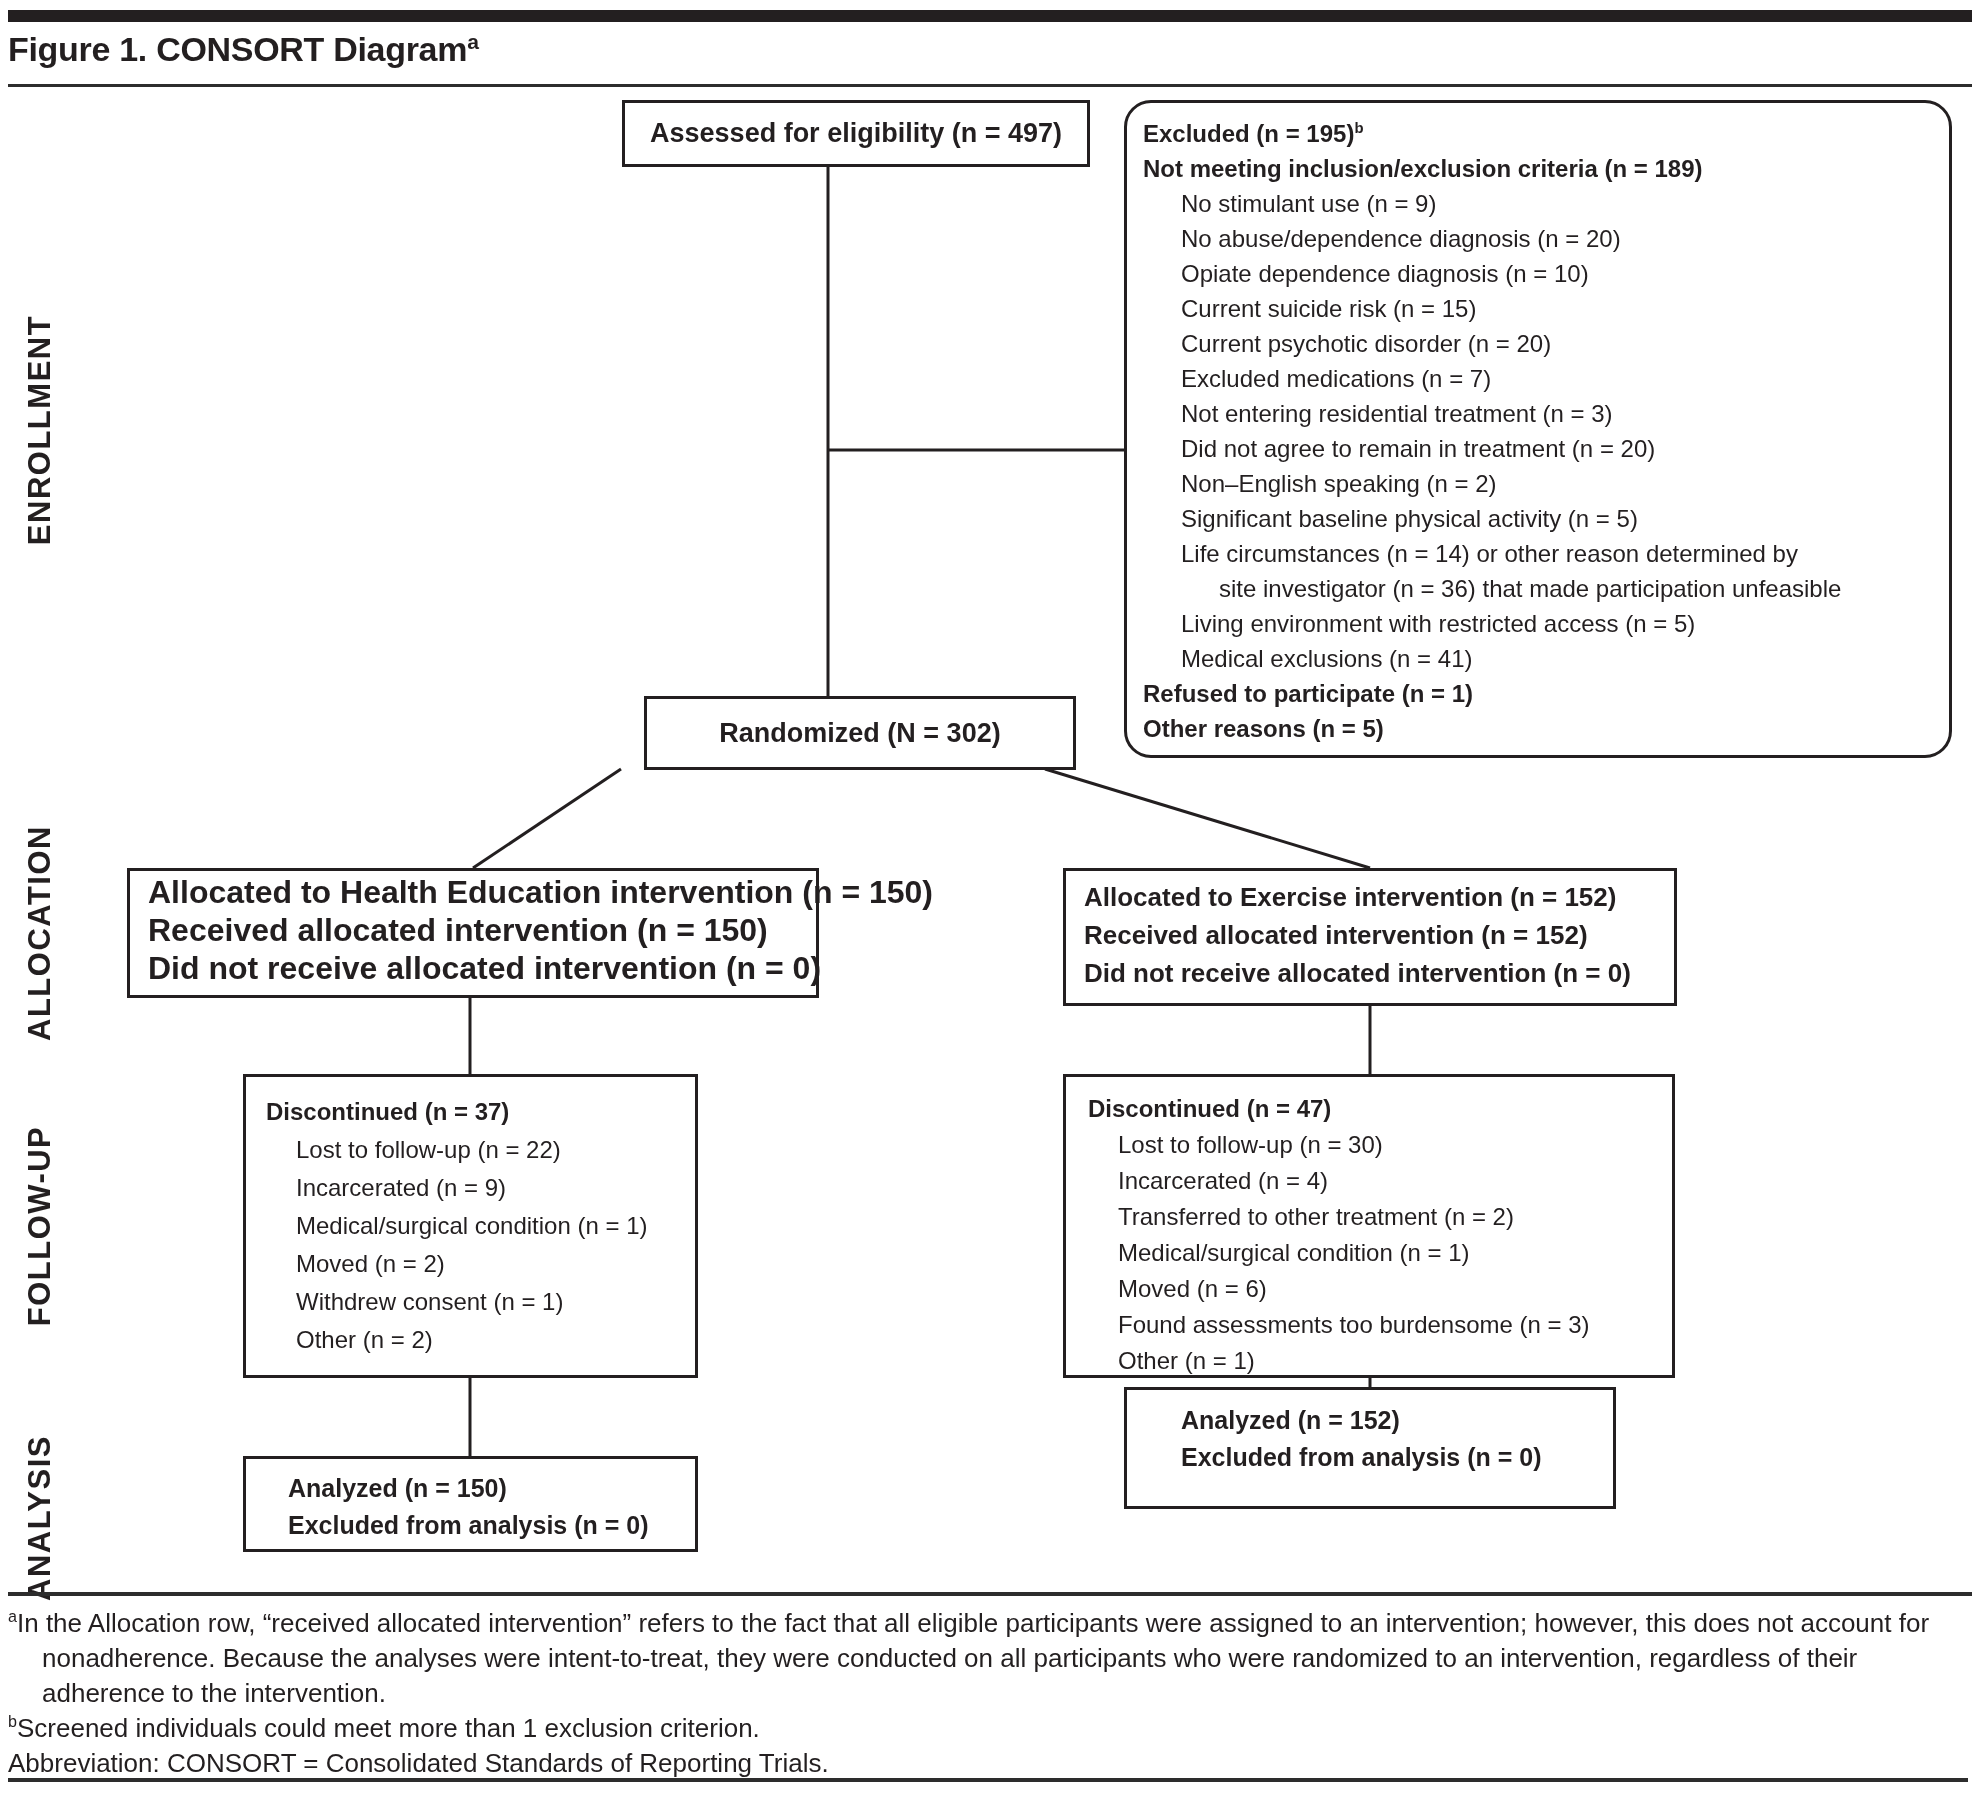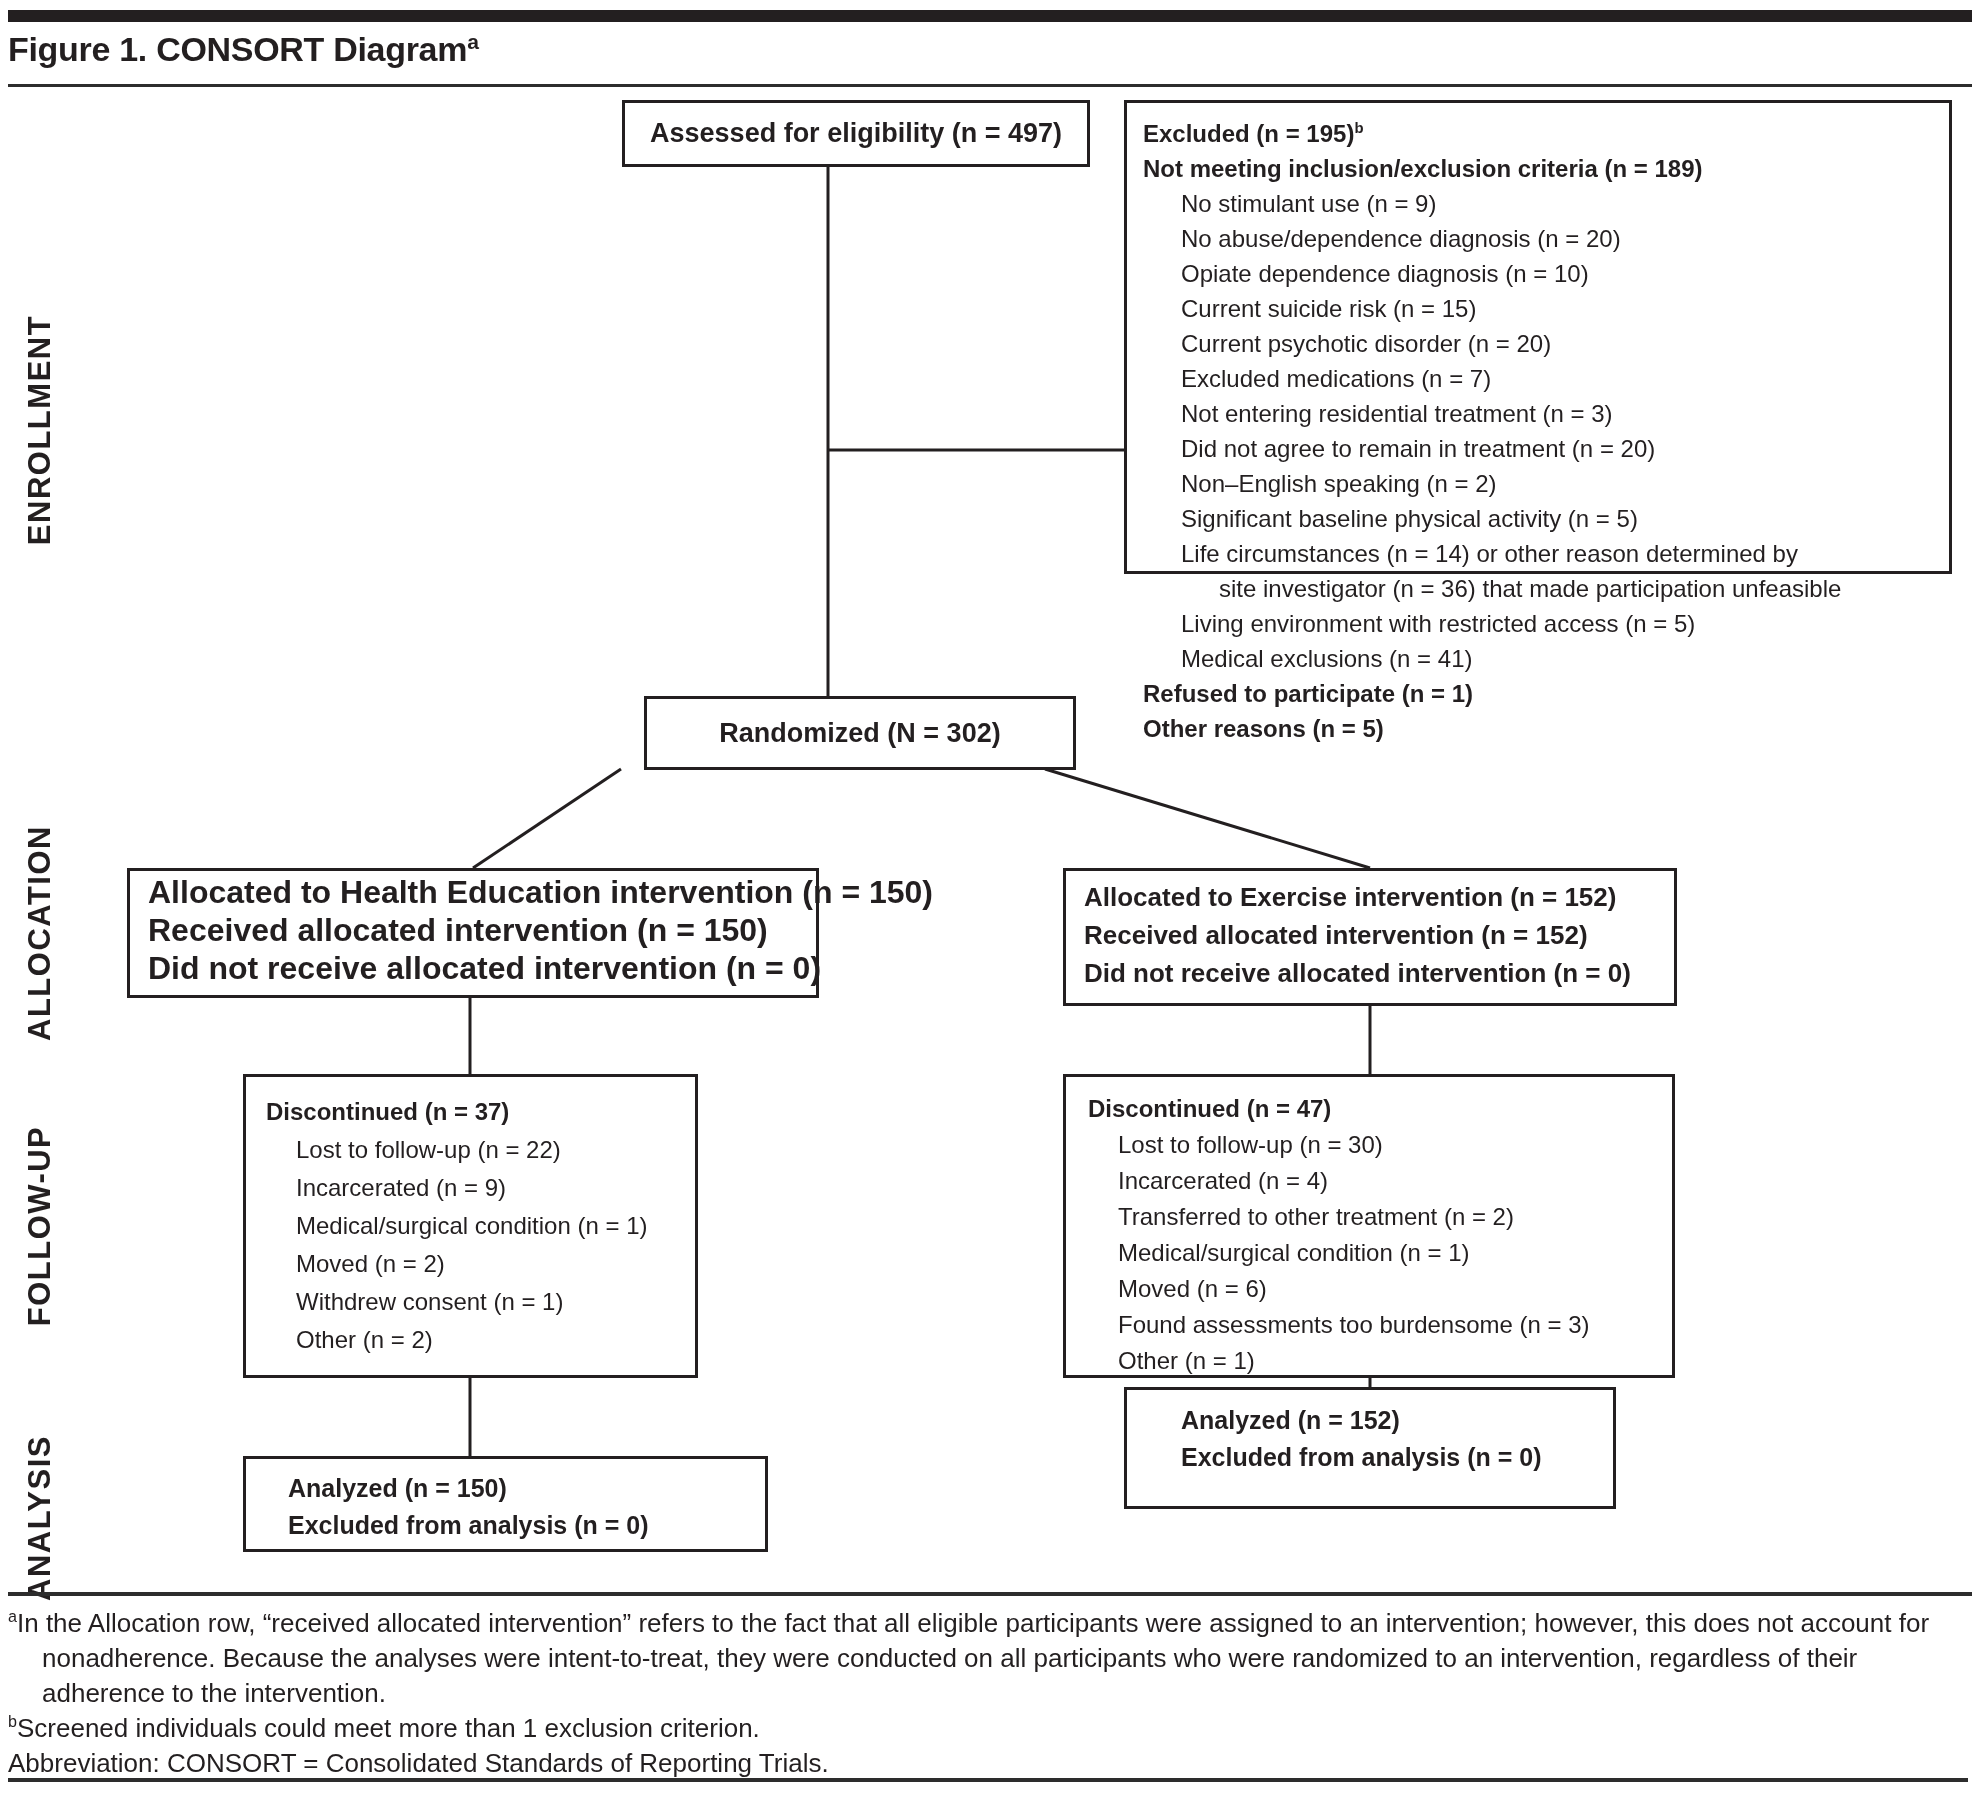--- a/index.html
+++ b/index.html
@@ -70,21 +70,21 @@
     <line x1="1370" y1="996" x2="1370" y2="1074"></line>
     <line x1="470" y1="1376" x2="470" y2="1456"></line>
     <line x1="1370" y1="1376" x2="1370" y2="1462"></line>
   </g>
 </svg>
 
 <div class="box center-box" style="left:595px;top:100px;width:468px;height:67px;font-size:27px;">
   <span>Assessed for eligibility (n = 497)</span>
 </div>
 
-<div class="box" style="left:1124px;top:100px;width:828px;height:474px;padding:13px 16px;font-size:24px;line-height:35px;">
+<div class="box" style="left:1124px;top:100px;width:828px;height:658px;padding:13px 16px;font-size:24px;line-height:35px;border-radius:27px;">
     <div class="line bold">Excluded (n = 195)<sup>b</sup></div>
     <div class="line bold">Not meeting inclusion/exclusion criteria (n = 189)</div>
     <div class="line indent1">No stimulant use (n = 9)</div>
     <div class="line indent1">No abuse/dependence diagnosis (n = 20)</div>
     <div class="line indent1">Opiate dependence diagnosis (n = 10)</div>
     <div class="line indent1">Current suicide risk (n = 15)</div>
     <div class="line indent1">Current psychotic disorder (n = 20)</div>
     <div class="line indent1">Excluded medications (n = 7)</div>
     <div class="line indent1">Not entering residential treatment (n = 3)</div>
     <div class="line indent1">Did not agree to remain in treatment (n = 20)</div>
@@ -128,21 +128,21 @@
     <div class="line bold">Discontinued (n = 47)</div>
     <div class="line indent1">Lost to follow-up (n = 30)</div>
     <div class="line indent1">Incarcerated (n = 4)</div>
     <div class="line indent1">Transferred to other treatment (n = 2)</div>
     <div class="line indent1">Medical/surgical condition (n = 1)</div>
     <div class="line indent1">Moved (n = 6)</div>
     <div class="line indent1">Found assessments too burdensome (n = 3)</div>
     <div class="line indent1">Other (n = 1)</div>
   </div>
 
-<div class="box" style="left:243px;top:1456px;width:525px;height:96px;padding:11px 16px 0 42px;font-size:25px;line-height:37px;">
+<div class="box" style="left:243px;top:1456px;width:455px;height:96px;padding:11px 16px 0 42px;font-size:25px;line-height:37px;">
     <div class="line bold">Analyzed (n = 150)</div>
     <div class="line bold">Excluded from analysis (n = 0)</div>
   </div>
 
 <div class="box" style="left:1124px;top:1387px;width:492px;height:122px;padding:12px 0 0 54px;font-size:25px;line-height:37px;">
     <div class="line bold">Analyzed (n = 152)</div>
     <div class="line bold">Excluded from analysis (n = 0)</div>
   </div>
 
 <div class="abs rule" style="left:8px;top:1592px;width:1964px;height:4px;"></div>

